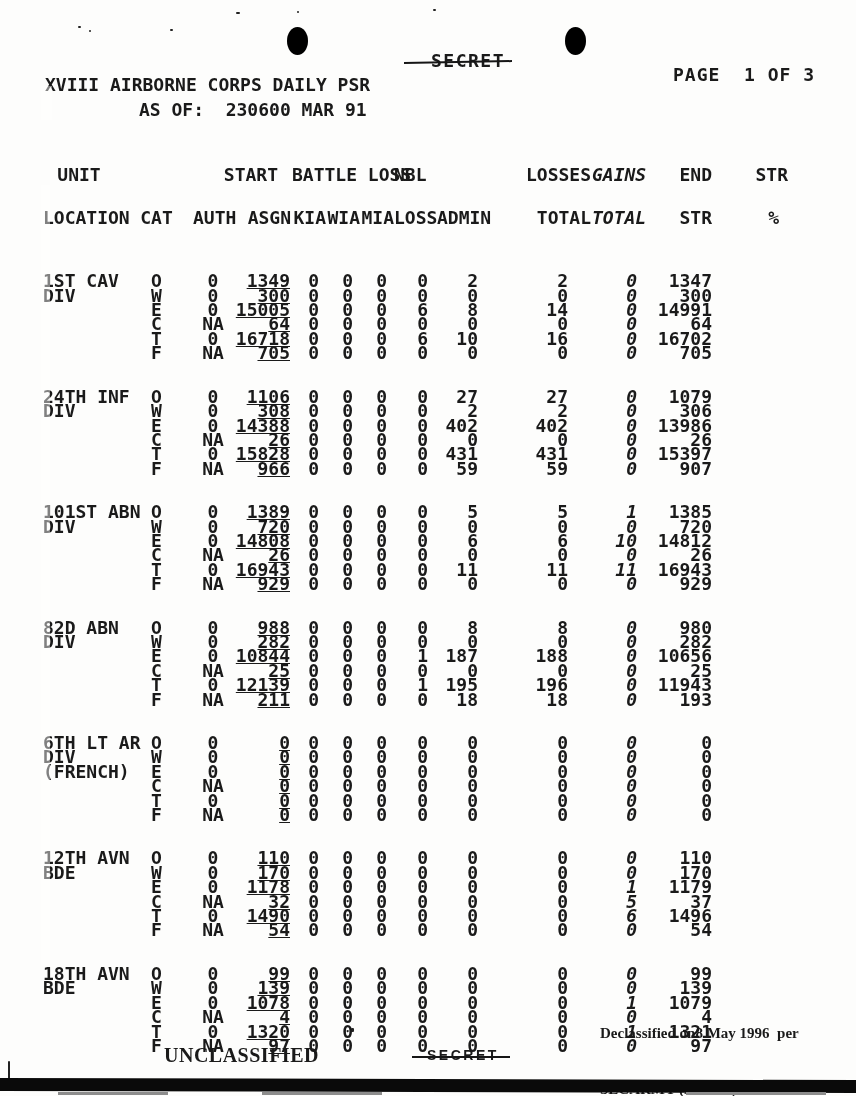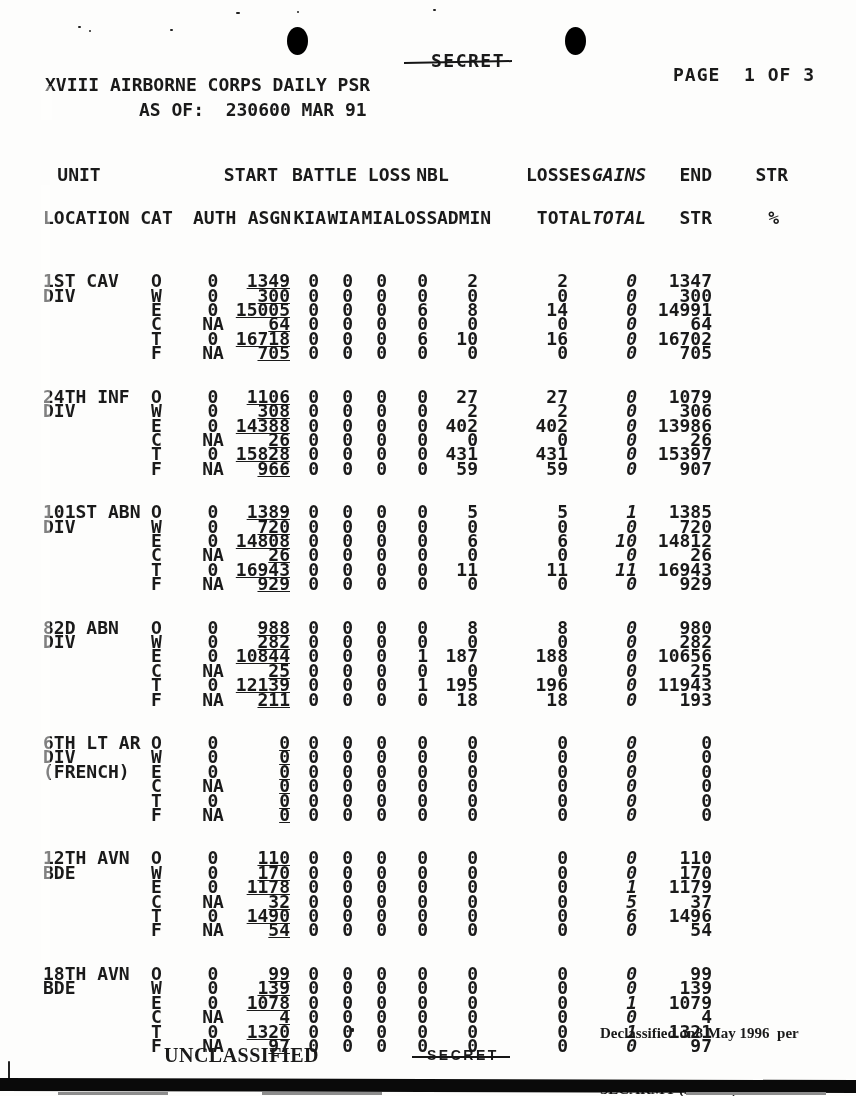--- a/index.html
+++ b/index.html
@@ -48,21 +48,21 @@
   .d8{padding-right:9px;}
   .d9{padding-right:11px;}
   .d10{padding-right:24px;}
   .d11{padding-right:6px;}
   .d12{padding-right:1px;}
 
   
   .h-unit{text-align:center;position:relative;left:-10px;}
   .h-start{width:114px;text-align:right;padding-right:14px;}
   .h-battle{width:102px;text-align:center;}
-  .h-nbl{width:95px;text-align:center;padding-right:18px;}
+  .h-nbl{width:95px;text-align:left;padding-right:18px;}
   .h3{padding-left:15px;}
   .h4{padding-right:1px;}
   .h10{padding-right:1px;}
   .h12{padding-right:1px;}
   .h13pct{padding-right:9px;}
 
   
   .serifstamp{font-family:"Liberation Serif", serif;font-weight:bold;}
   .declass{font-size:15px;line-height:18.5px;white-space:pre;}
 

